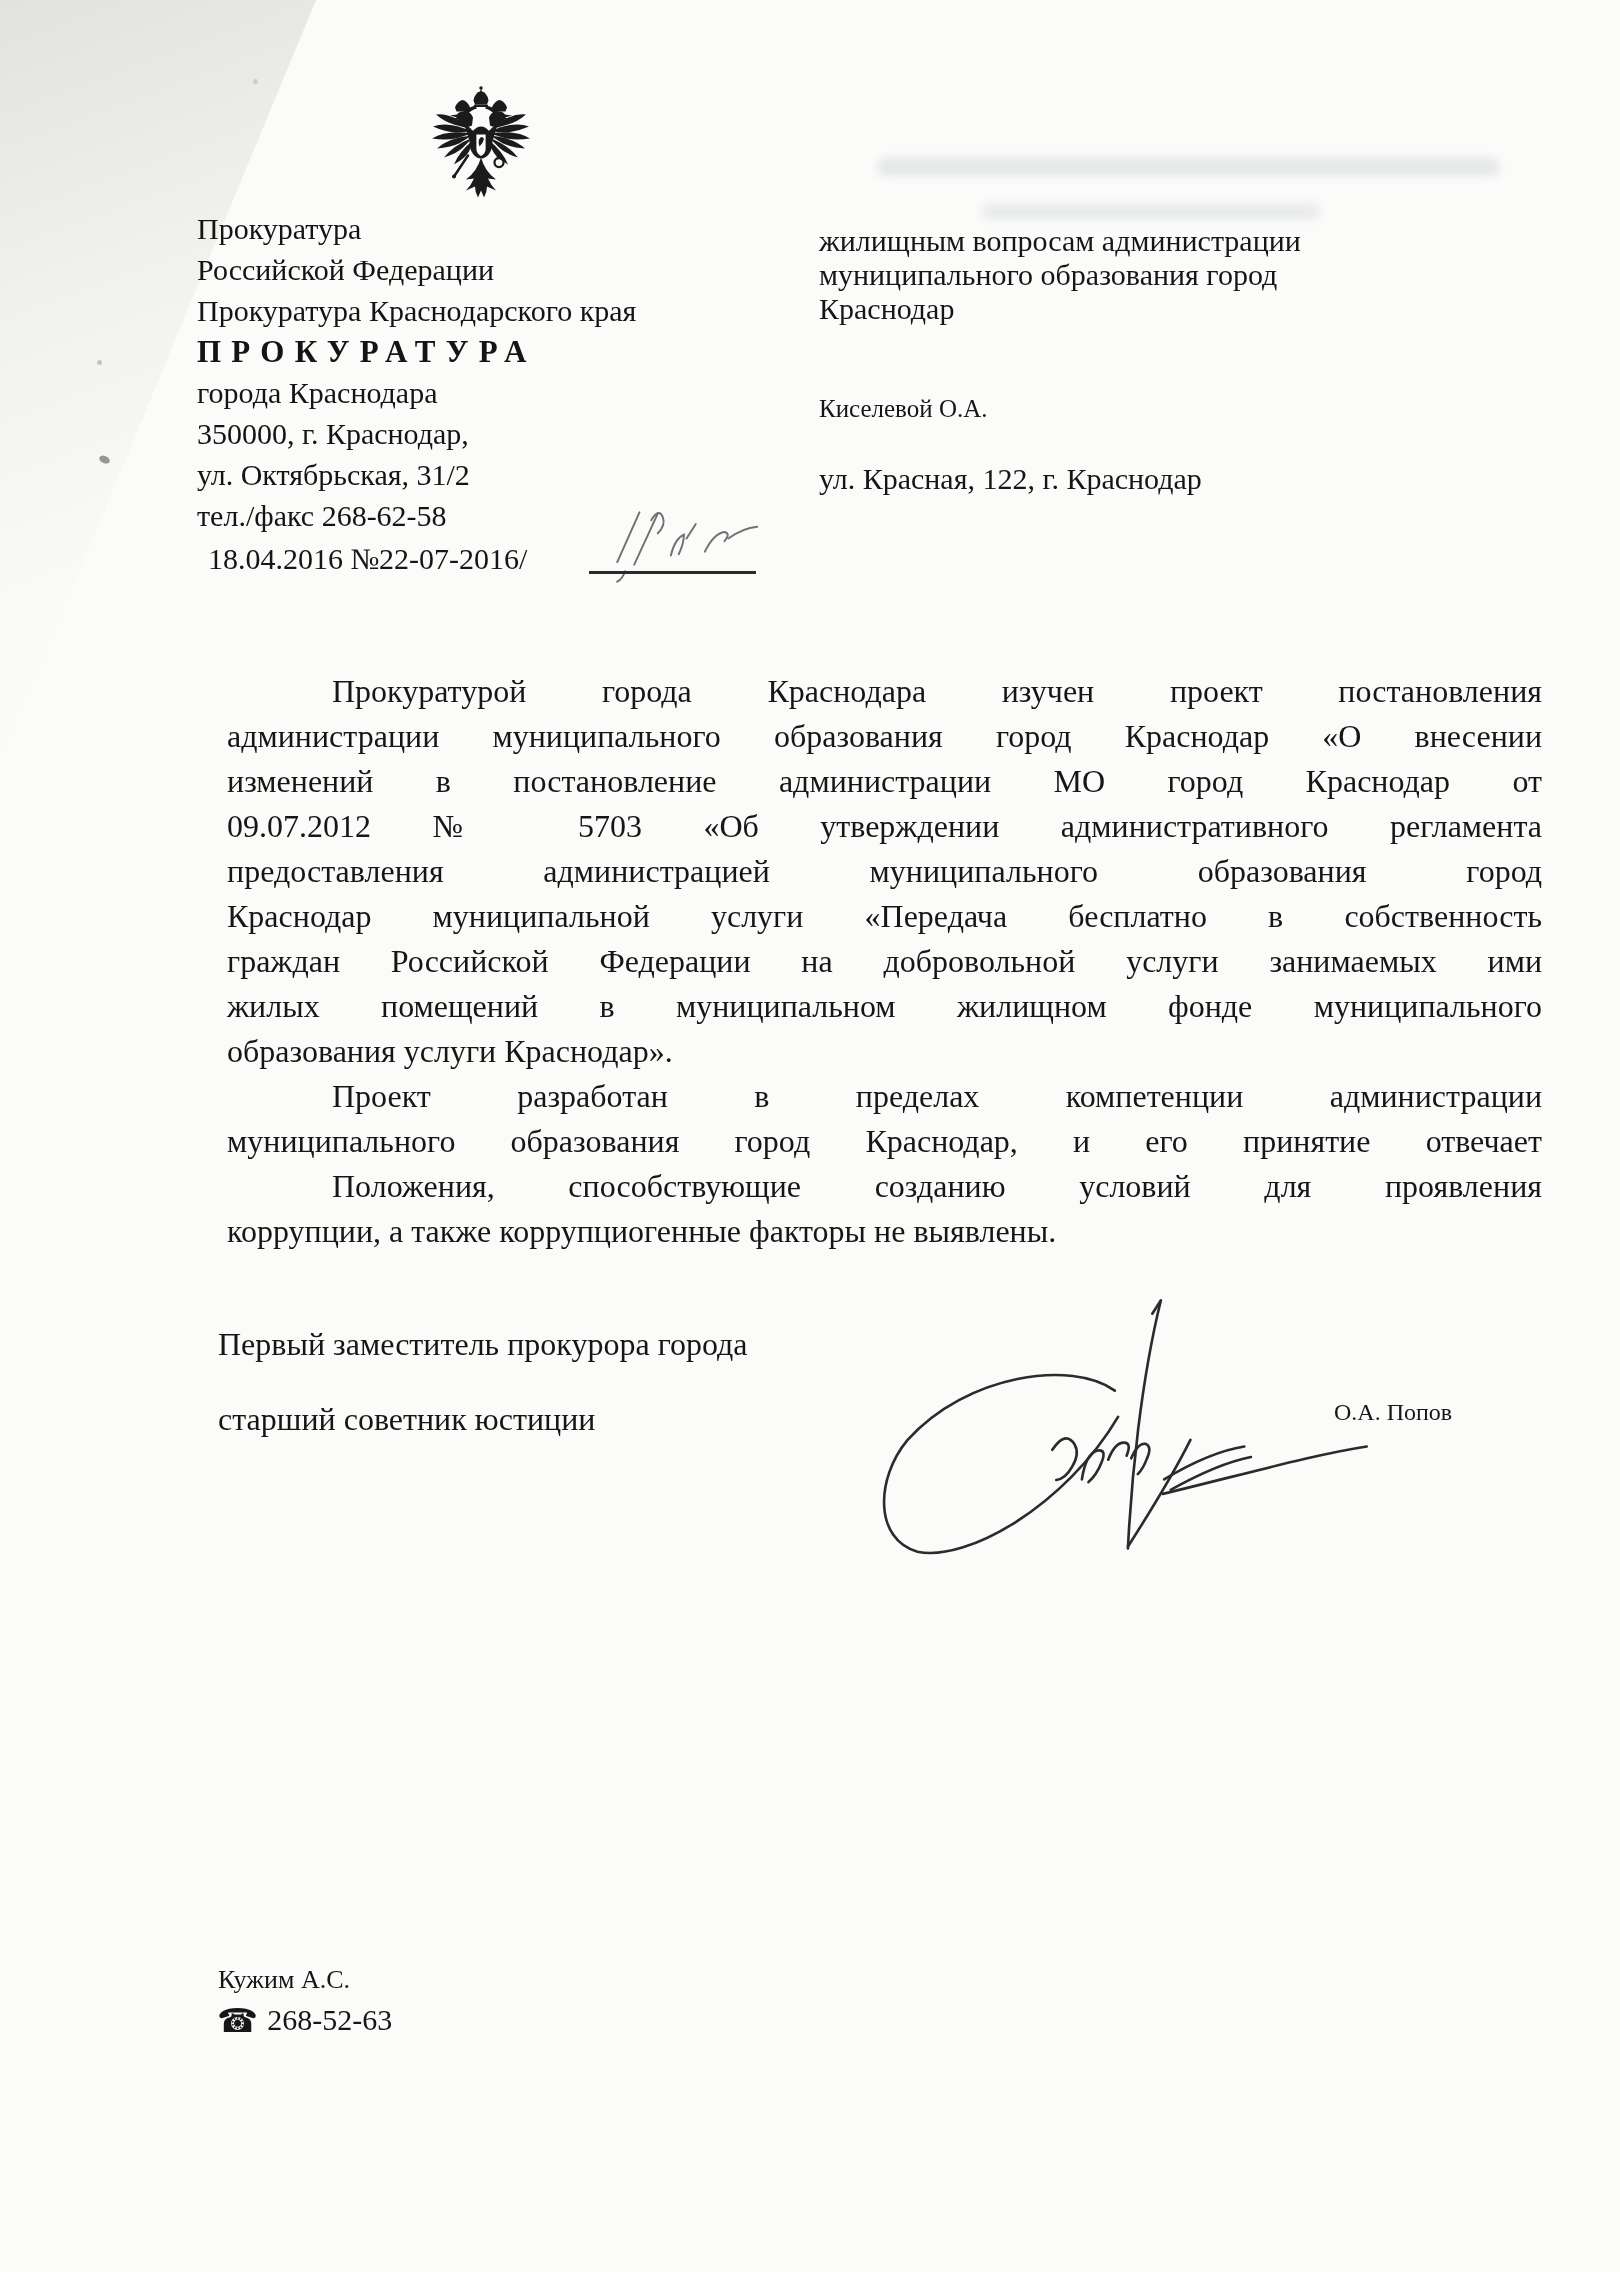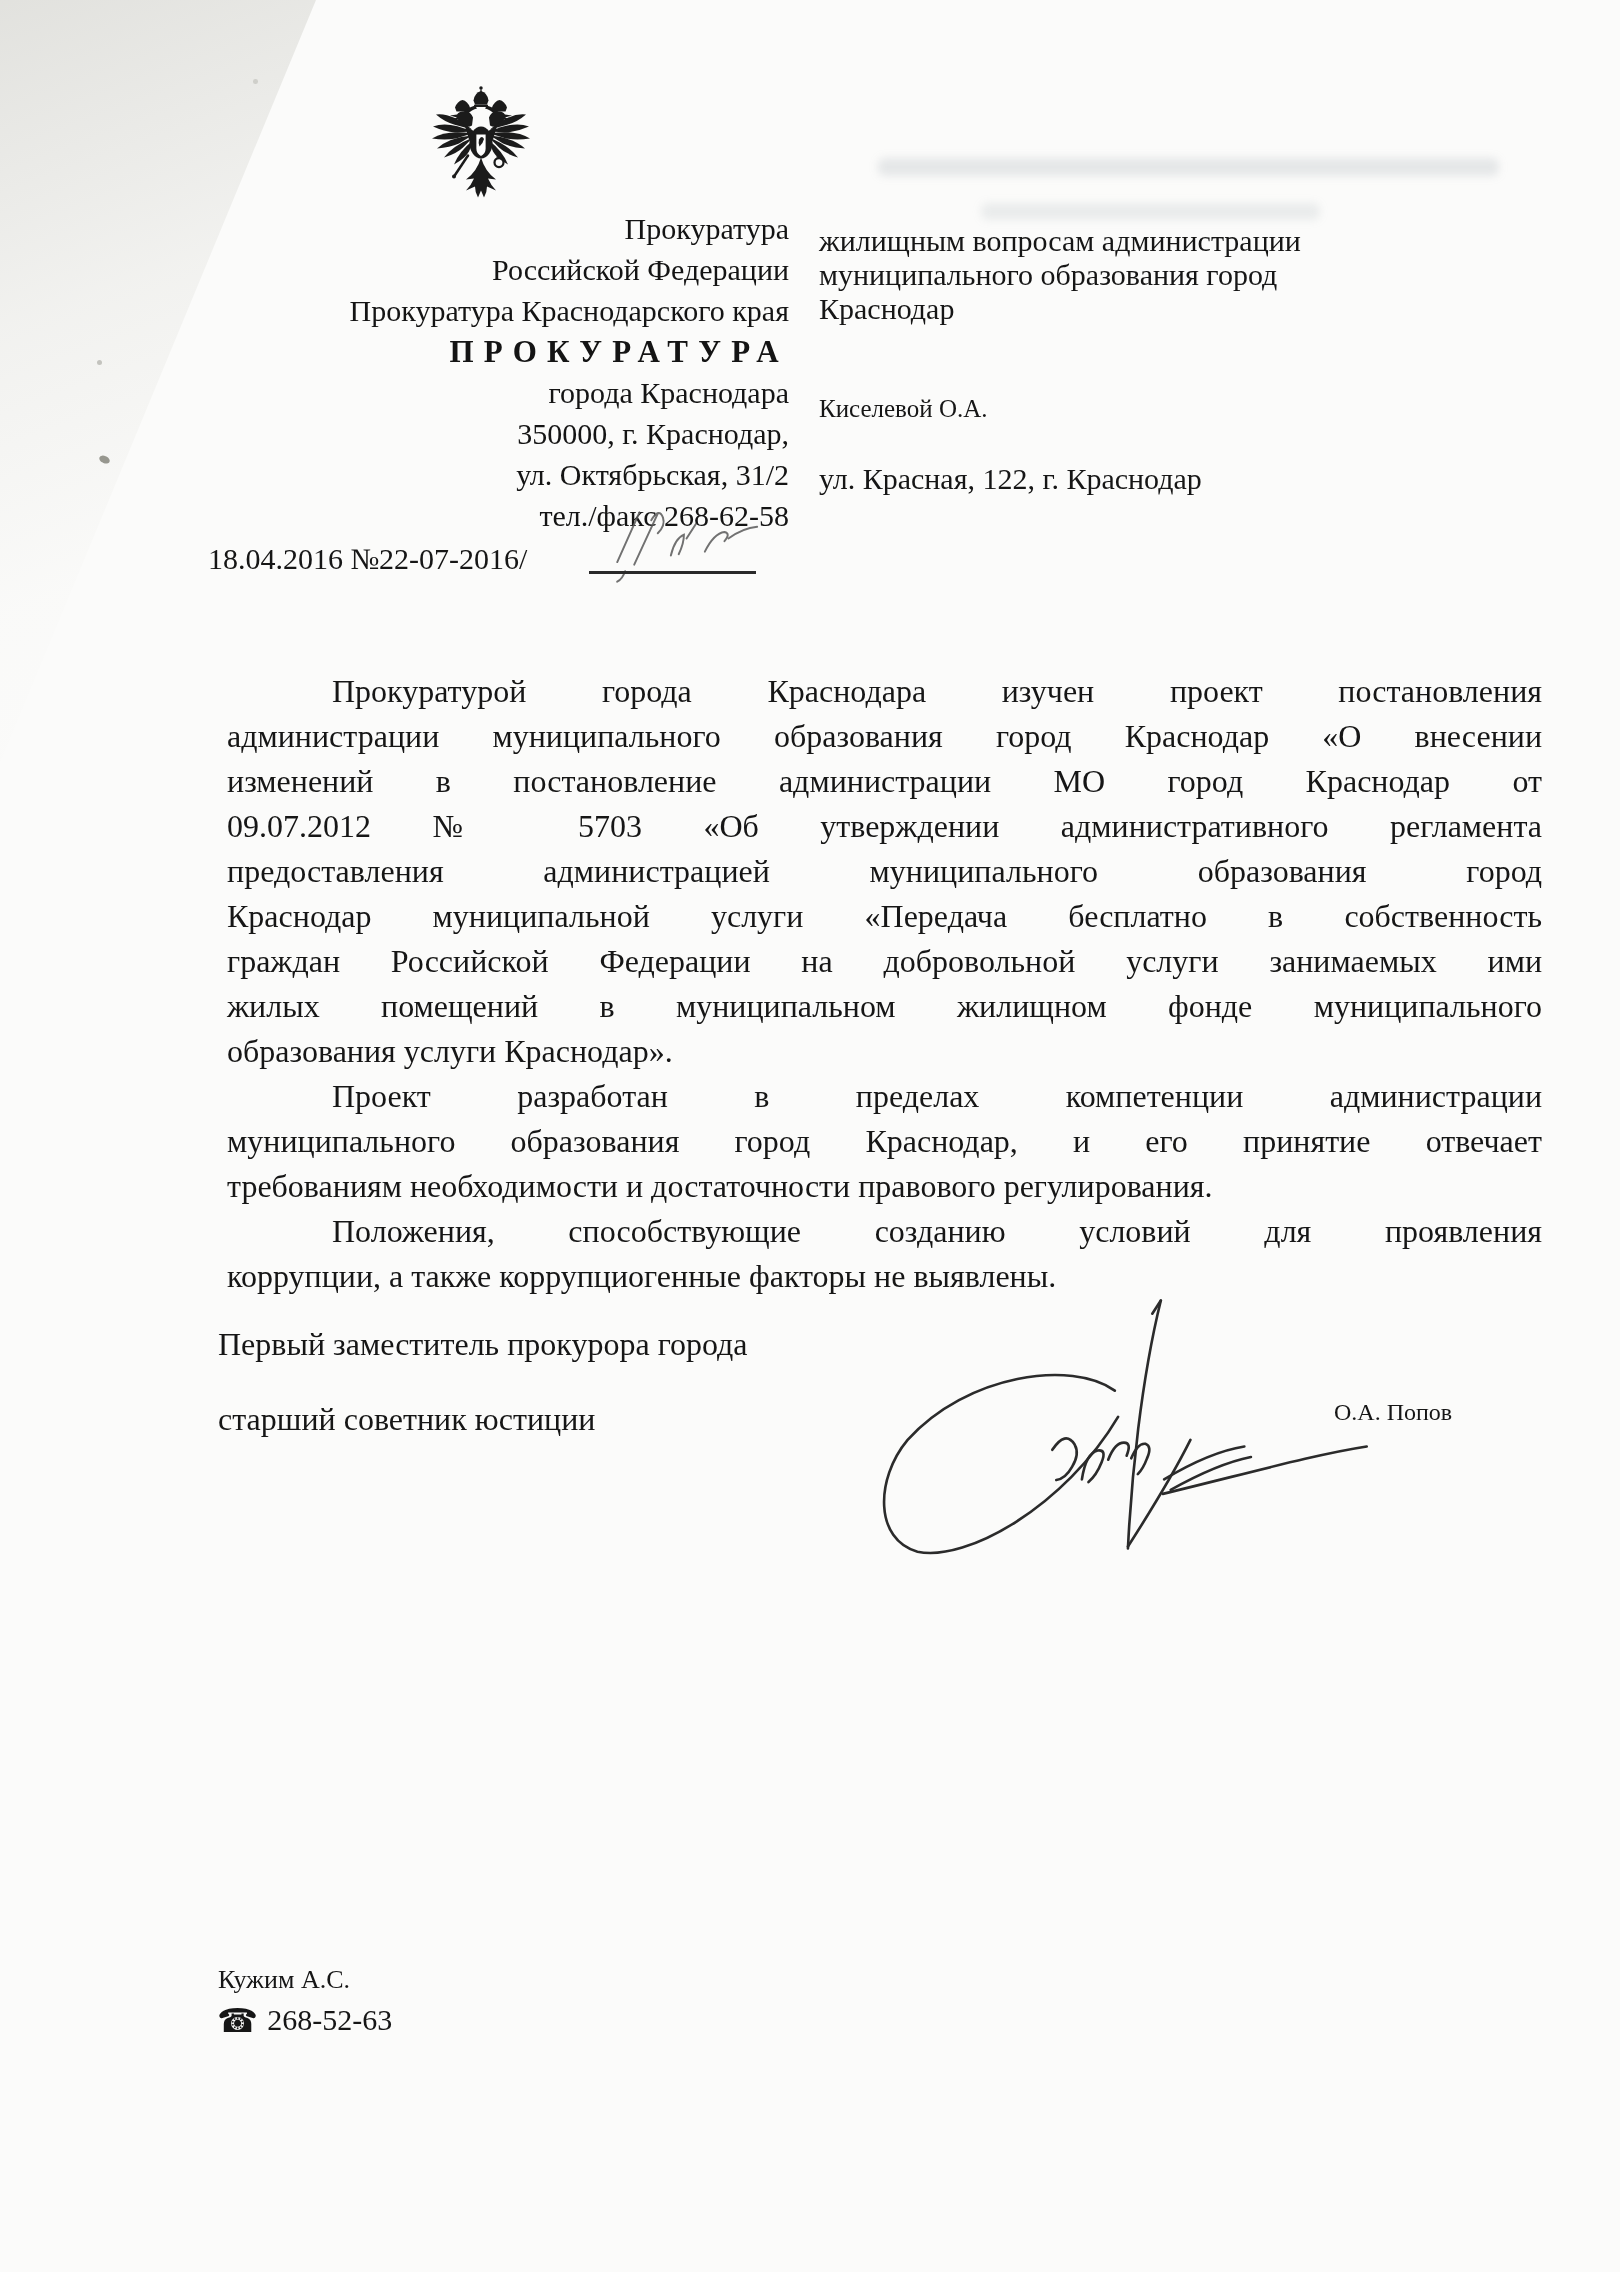--- a/index.html
+++ b/index.html
@@ -19,21 +19,21 @@
   .ghost{filter:blur(4px);border-radius:6.6px;background:rgba(125,138,150,.17)}
   .ghost.g1{left:878px;top:158px;width:621px;height:18.4px}
   .ghost.g2{left:981px;top:203px;width:339px;height:17px;background:rgba(125,138,150,.13)}
   .speck{border-radius:50%}
   .s1{left:97px;top:360px;width:5.3px;height:5.3px;background:#c3c3be}
   .s2{left:99px;top:456px;width:10.5px;height:7.2px;background:#97978f;transform:rotate(25deg)}
   .s3{left:253px;top:79px;width:4.6px;height:4.6px;background:#cfcfca}
 
   
   .emblem{left:431px;top:83px;width:100px;height:126px}
-  .letterhead{left:197px;top:208px;width:592px;text-align:right;font-size:30px;line-height:41px;color:#141414}
+  .letterhead{left:197px;top:208px;width:592px;text-align:left;font-size:30px;line-height:41px;color:#141414}
   .letterhead .caps{font-weight:bold;letter-spacing:.33em;font-size:31px}
   .letterhead .bold{font-weight:normal}
   .dateline{left:208px;top:542px;font-size:30px;white-space:nowrap}
   .num-underline{left:589px;top:571px;width:167px;height:3.3px;background:#2a2a2a}
   .scribble{left:605px;top:498px;width:184px;height:85px}
 
   
   .addressee{left:819px;top:224px;width:730px;font-size:30px;line-height:34px}
   .addr-name{left:819px;top:395px;font-size:25px}
   .addr-street{left:819px;top:462px;font-size:30px}
@@ -141,21 +141,20 @@
   <div class="bl">администрации муниципального образования город Краснодар «О внесении</div>
   <div class="bl">изменений в постановление администрации МО город Краснодар от</div>
   <div class="bl">09.07.2012 № 5703 «Об утверждении административного регламента</div>
   <div class="bl">предоставления администрацией муниципального образования город</div>
   <div class="bl">Краснодар муниципальной услуги «Передача бесплатно в собственность</div>
   <div class="bl">граждан Российской Федерации на добровольной услуги занимаемых ими</div>
   <div class="bl">жилых помещений в муниципальном жилищном фонде муниципального</div>
   <div class="bl pe">образования услуги Краснодар».</div>
   <div class="bl ps">Проект разработан в пределах компетенции администрации</div>
   <div class="bl">муниципального образования город Краснодар, и его принятие отвечает</div>
-  <div class="bl pe">требованиям необходимости и достаточности правового регулирования.</div>
   <div class="bl ps">Положения, способствующие созданию условий для проявления</div>
   <div class="bl pe">коррупции, а также коррупциогенные факторы не выявлены.</div>
 </div>
 
 <div class="abs sig1">Первый заместитель прокурора города</div>
 <div class="abs sig2">старший советник юстиции</div>
 <div class="abs signer">О.А. Попов</div>
 
 <svg class="abs signature-svg" viewBox="0 0 780 430" xmlns="http://www.w3.org/2000/svg">
   <g stroke="#2b2b2b" stroke-width="4" fill="none" stroke-linecap="round">

